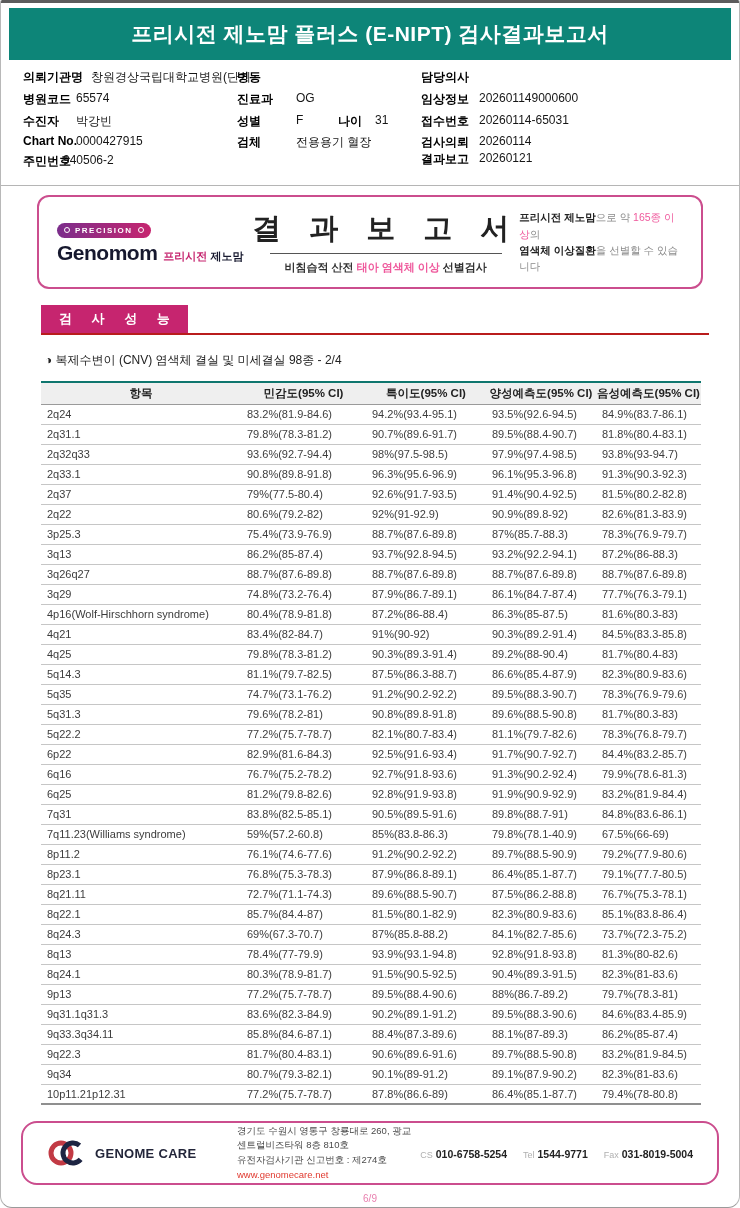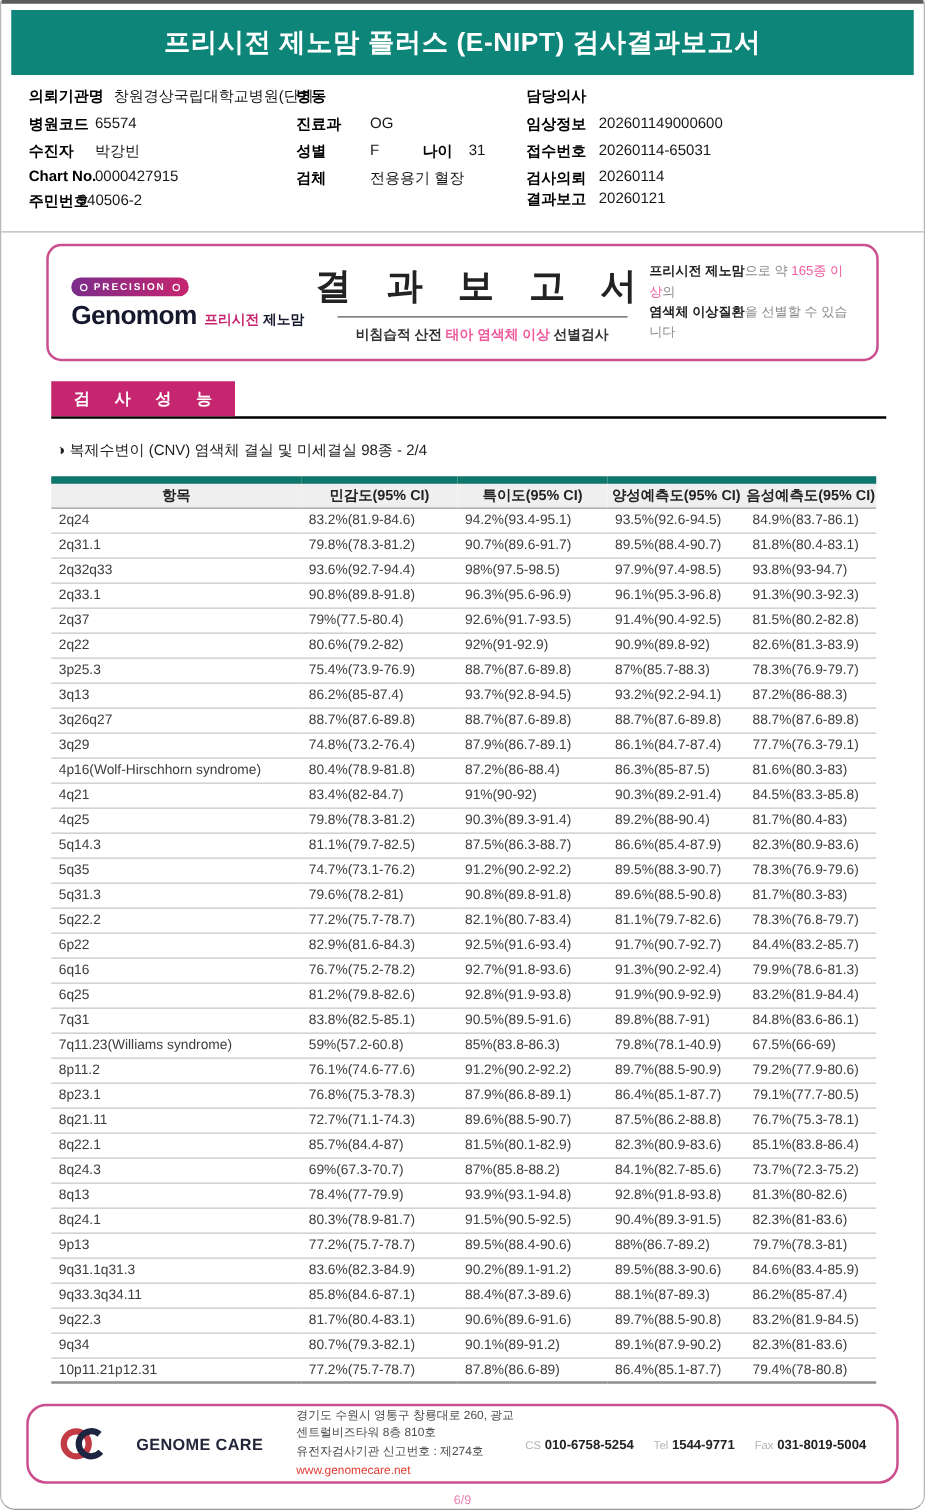--- a/index.html
+++ b/index.html
@@ -35,37 +35,37 @@
   .report-center { flex:1; text-align:center; }
   .report-title { font-size:29px; font-weight:bold; color:#222; letter-spacing:10px; white-space:nowrap; }
   .report-divider { width:232px; height:1px; background:#555; margin:4px auto 6px auto; }
   .report-sub { font-size:11px; color:#333; font-weight:bold; white-space:nowrap; }
   .report-sub .acc { color:#EF5A9D; }
   .promo { width:172px; font-size:10.5px; line-height:1.55; color:#8a8a8a; }
   .promo b { color:#222;text-align:center; }
   .promo .acc { color:#EF5A9D; }
 
   
-  .section-wrap { margin:16px 30px 17px 40px; display:flex; align-items:flex-end; border-bottom:2px solid #000000; }
+  .section-wrap { margin:16px 30px 17px 40px; display:flex; align-items:flex-end; border-bottom:2px solid #b91c1c; }
   .section-box { background:#C6256F; color:#fff; font-size:13px; font-weight:bold; letter-spacing:8px;
                  padding:5px 10px 5px 18px; }
   .section-sub { margin:10px 0 0 44px; font-size:12px; color:#222; }
 
   
   table.perf { margin:12px 40px 0 40px; width:660px; border-collapse:collapse; table-layout:fixed; }
-  table.perf th { background:#efefef; border-top:6px solid #0f766e; border-bottom:1px solid #9a9a9a;
+  table.perf th { background:#efefef; border-top:2px solid #0f766e; border-bottom:1px solid #9a9a9a;
                   height:22px; font-size:11.5px; font-weight:bold; color:#222; text-align:center; }
   table.perf td { height:20px; border-bottom:1px solid #c6c6c6; font-size:11px; color:#3c3c3c;
                   text-align:left; padding-left:6px; white-space:nowrap; overflow:visible; }
   table.perf tr:last-child td { border-bottom:2px solid #8f8f8f; }
 
   
   .footer-box { margin:16px 20px 0 20px; height:64px; border:2.5px solid #CB4E8E; border-radius:16px;
                 display:flex; align-items:center; padding:0 24px; }
-  .gc-logo { display:flex; align-items:center; gap:22px; width:190px; }
+  .gc-logo { display:flex; align-items:center; gap:8px; width:190px; }
   .gc-text { font-size:13px; font-weight:bold; color:#23263A; letter-spacing:0.3px; white-space:nowrap; }
   .addr { flex:1; font-size:9.5px; color:#4a4a4a; line-height:1.55; }
   .addr .site { color:#E03A30; }
   .contacts { display:flex; gap:16px; align-items:flex-end; white-space:nowrap; }
   .contacts .cl { color:#b0b0b0; font-size:9px; margin-right:3px; }
   .contacts .cv { color:#222; font-size:10.5px; font-weight:bold; }
   .page-num { text-align:center; color:#E87FAE; font-size:10px; margin-top:8px; }
 </style>
 </head>
 <body>

